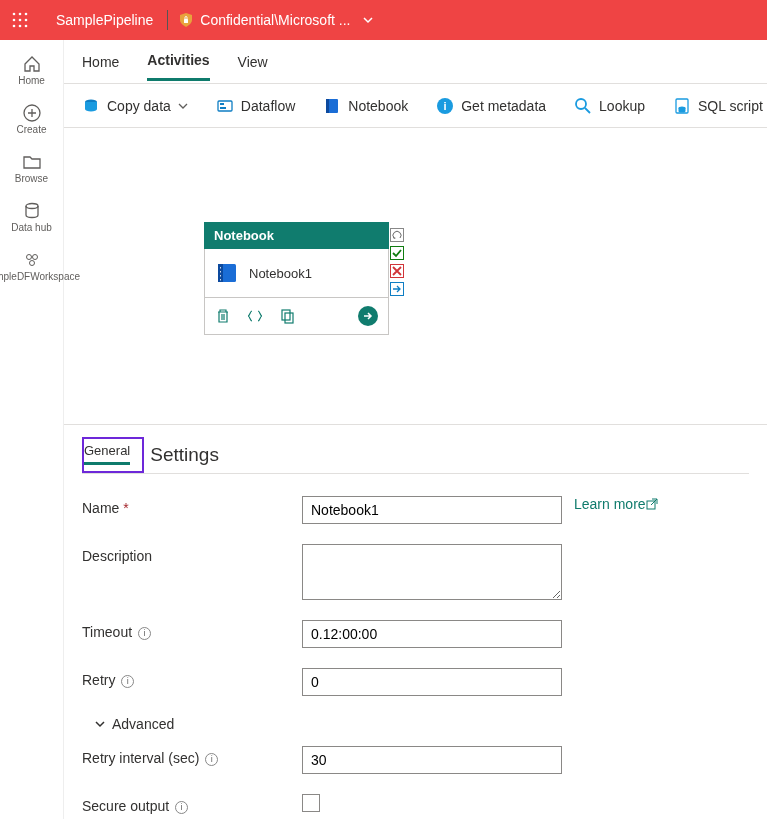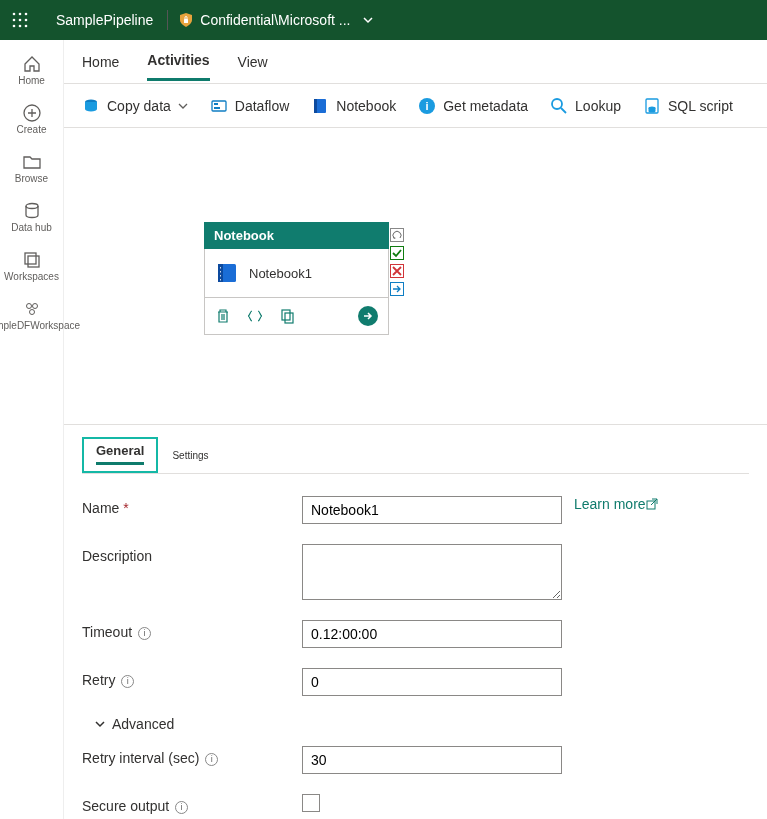--- a/index.html
+++ b/index.html
@@ -1,19 +1,19 @@
 <!DOCTYPE html>
 <html><head>
 <meta charset="utf-8">
 <style>
 * { box-sizing: border-box; margin: 0; padding: 0; font-family: "Segoe UI", sans-serif; }
 body { width: 767px; height: 819px; overflow: hidden; background: #fff; font-size: 13px; color: #323130; }
 
 
-.top-header { height: 40px; background: #14532d; display: flex; align-items: center; color: #fff; padding: 0 8px; }
+.top-header { height: 40px; background: #ef4444; display: flex; align-items: center; color: #fff; padding: 0 8px; }
 .app-launcher { width: 24px; height: 24px; display: flex; align-items: center; justify-content: center; margin-right: 24px; }
 .pipeline-name { font-size: 14px; margin-right: 14px; }
 .divider-v { width: 1px; height: 20px; background: #555; margin-right: 10px; }
 .confidential { display: flex; align-items: center; font-size: 14px; }
 .conf-icon { margin-right: 6px; }
 .chev { margin-left: 12px; }
 
 
 .left-rail { position: absolute; top: 40px; left: 0; width: 64px; bottom: 0; background: #fff; border-right: 1px solid #eee; display: flex; flex-direction: column; align-items: center; padding-top: 6px; }
 .rail-item { width: 64px; display: flex; flex-direction: column; align-items: center; padding: 8px 0; cursor: pointer; }
@@ -21,41 +21,41 @@
 
 
 .main { position: absolute; top: 40px; left: 64px; right: 0; bottom: 0; }
 
 
 .tabs { height: 44px; display: flex; align-items: center; padding-left: 18px; border-bottom: 1px solid #e1dfdd; }
 .tab { margin-right: 28px; font-size: 14px; color: #323130; cursor: pointer; padding: 10px 0; }
 .tab.active { font-weight: 700; border-bottom: 3px solid #0f7b6c; }
 
 
-.toolbar { height: 44px; display: flex; align-items: center; padding-left: 18px; border-bottom: 1px solid #e1dfdd; gap: 22px; }
+.toolbar { height: 44px; display: flex; align-items: center; padding-left: 18px; border-bottom: 1px solid #e1dfdd; gap: 28px; }
 .tool-btn { display: flex; align-items: center; gap: 7px; font-size: 14px; color: #323130; cursor: pointer; }
 .tool-icon { width: 18px; height: 18px; display: flex; align-items: center; justify-content: center; }
 
 
 .canvas { height: 296px; position: relative; }
 .node { position: absolute; left: 140px; top: 94px; width: 185px; }
 .node-header { background: #107c6e; color: #fff; padding: 6px 10px; font-size: 13px; font-weight: 600; }
 .node-body { border: 1px solid #c8c6c4; border-top: none; background: #fff; padding: 12px 10px; display: flex; align-items: center; gap: 10px; }
 .node-body-label { font-size: 13px; }
 .node-actions { display: flex; align-items: center; gap: 16px; padding: 8px 10px; border-top: 1px solid #e1dfdd; border: 1px solid #c8c6c4; border-top: none; }
 .node-actions .spacer { flex: 1; }
 .run-btn { width: 20px; height: 20px; background: #107c6e; border-radius: 50%; display: flex; align-items: center; justify-content: center; }
 .side-handles { position: absolute; left: 326px; top: 100px; display: flex; flex-direction: column; gap: 4px; }
 .handle { width: 14px; height: 14px; border: 1px solid #888; background: #fff; display: flex; align-items: center; justify-content: center; font-size: 10px; }
 
 
 .bottom-panel { border-top: 1px solid #e1dfdd; padding: 0 18px 20px 18px; }
 .panel-tabs { display: flex; align-items: center; padding-top: 12px; }
-.ptab { padding: 6px 14px; font-size: 10px; cursor: pointer; margin-right: 4px; }
-.general-highlight { border: 2px solid #14b8a6; padding: 4px 12px 6px 12px; font-weight: bold; }
+.ptab { padding: 6px 6px; font-size: 19px; cursor: pointer; margin-right: 4px; }
+.general-highlight { border: 2px solid #6d28d9; padding: 4px 12px 6px 0; }
 .general-underline { display: inline-block; padding-bottom: 4px; border-bottom: 3px solid #0f7b6c; }
 .panel-hr { border: none; border-top: 1px solid #e1dfdd; margin-top: 0; margin-bottom: 22px; }
 .form-row { display: flex; align-items: flex-start; margin-bottom: 20px; }
 .form-label { width: 220px; font-size: 14px; color: #323130; padding-top: 4px; }
 .req { color: #a4262c; }
 .info-circle { display: inline-flex; width: 13px; height: 13px; border: 1px solid #888; border-radius: 50%; align-items: center; justify-content: center; font-size: 9px; color: #666; margin-left: 2px; vertical-align: 1px; }
 .text-input { width: 260px; height: 28px; border: 1px solid #8a8886; padding: 0 8px; font-size: 14px; }
 .textarea { width: 260px; height: 56px; border: 1px solid #8a8886; padding: 4px 8px; font-size: 14px; resize: both; }
 .learn-more { margin-left: 12px; color: #0f7b6c; font-size: 14px; display: flex; align-items: center; gap: 0; cursor: pointer; }
 .advanced-row { display: flex; align-items: center; gap: 6px; margin: 4px 0 14px 12px; font-size: 14px; cursor: pointer; }
@@ -119,27 +119,20 @@
         <path d="M2 5 H8 L10 7 H18 V16 H2 Z" fill="none" stroke="#605e5c" stroke-width="1.3"></path>
       </svg>
     <div class="rail-label">Browse</div>
   </div>
   <div class="rail-item">
     <svg width="20" height="20" viewBox="0 0 20 20">
         <ellipse cx="10" cy="5" rx="6" ry="2.5" fill="none" stroke="#605e5c" stroke-width="1.3"></ellipse>
         <path d="M4 5 V14 a6 2.5 0 0 0 12 0 V5" fill="none" stroke="#605e5c" stroke-width="1.3"></path>
       </svg>
     <div class="rail-label">Data hub</div>
-  </div>
-  <div class="rail-item">
-    <svg width="20" height="20" viewBox="0 0 20 20">
-        <rect x="3" y="3" width="11" height="11" fill="none" stroke="#605e5c" stroke-width="1.3"></rect>
-        <rect x="6" y="6" width="11" height="11" fill="none" stroke="#605e5c" stroke-width="1.3"></rect>
-      </svg>
-    <div class="rail-label">Workspaces</div>
   </div>
   <div class="rail-item">
     <svg width="20" height="20" viewBox="0 0 20 20">
         <circle cx="7" cy="7" r="2.5" fill="none" stroke="#605e5c"></circle>
         <circle cx="13" cy="7" r="2.5" fill="none" stroke="#605e5c"></circle>
         <circle cx="10" cy="13" r="2.5" fill="none" stroke="#605e5c"></circle>
       </svg>
     <div class="rail-label">SampleDFWorkspace</div>
   </div>
 </div>

